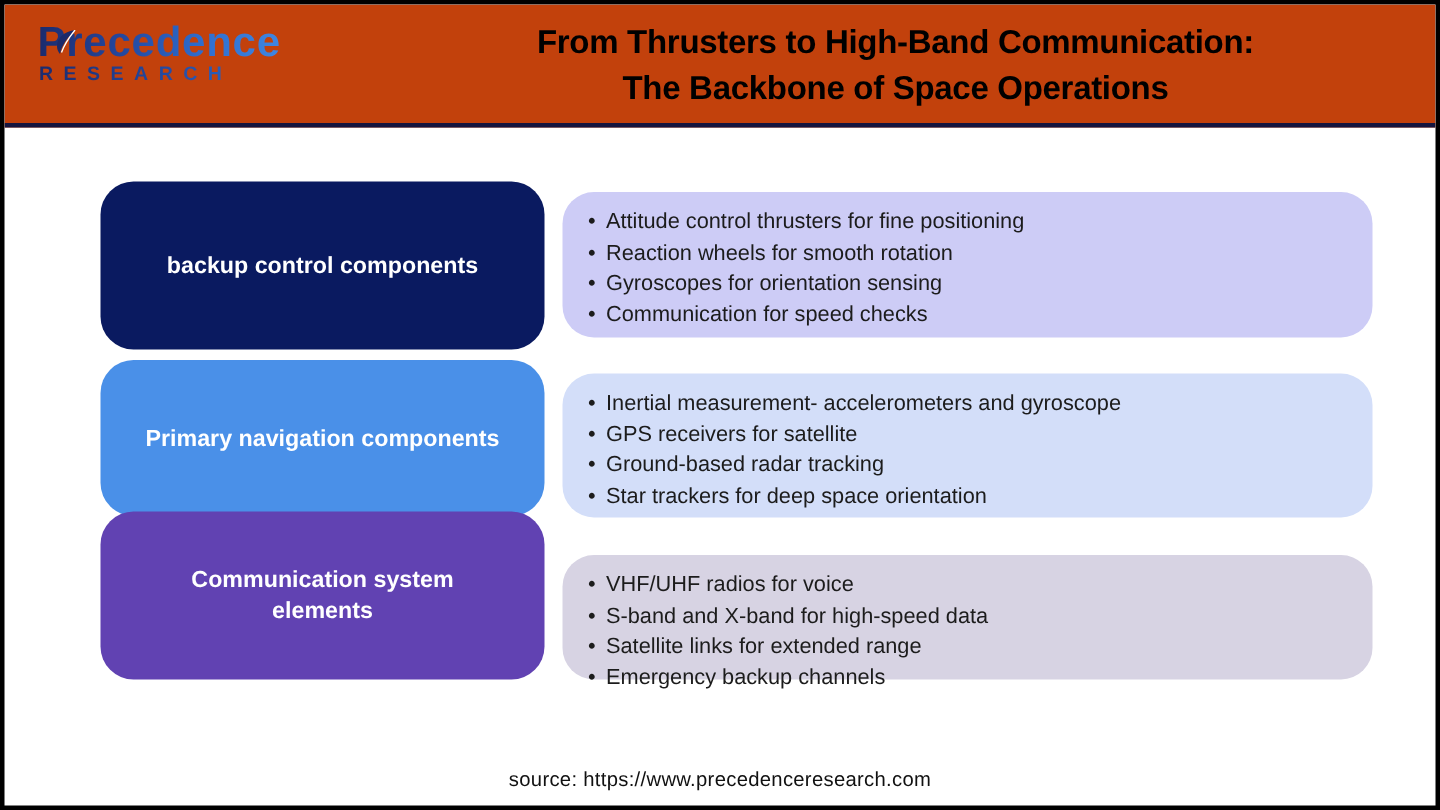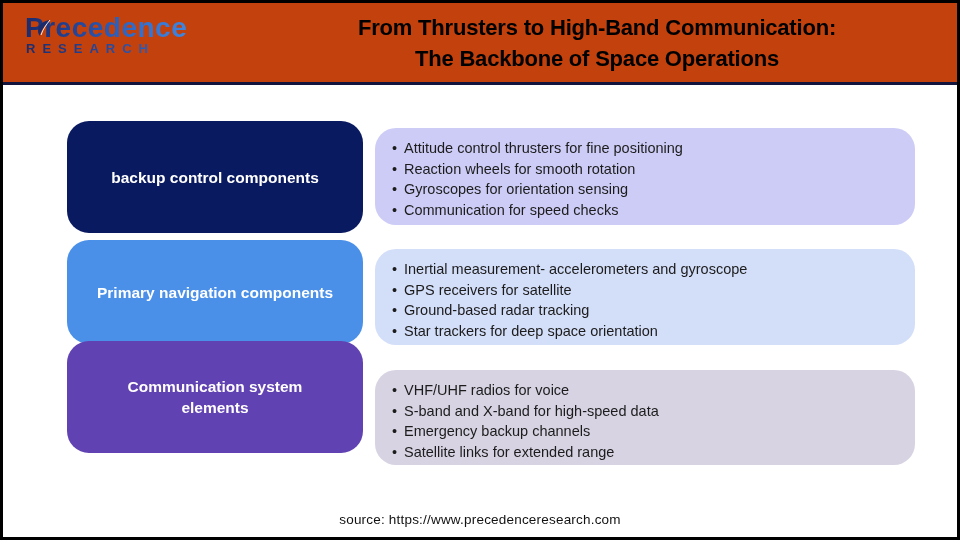--- a/index.html
+++ b/index.html
@@ -44,21 +44,21 @@
   }
   .box1 { top:118px; height:112px; background:#0a1a60; }
   .box2 { top:237px; height:104px; background:#4a90e8; }
   .box3 { top:338px; height:112px; background:#6142b2;text-align:center; }
   .panel {
     position:absolute; left:360px; width:540px; border-radius:21px;
     box-sizing:border-box; padding:10px 14px 8px 14px; z-index:1;margin-left:12px;
   }
   .panel1 { top:125px; height:97px; background:#cdccf6; }
   .panel2 { top:246px; height:96px; background:#d3def9; }
-  .panel3 { top:367px; height:95px; background:#d7d3e3; }
+  .panel3 { top:367px; height:83px; background:#d7d3e3; }
   .panel ul { margin:0; padding:0; list-style:none; }
   .panel li {
     font-size:14.5px; line-height:20.5px; color:#1c1c1c;
     padding-left:15px; position:relative; white-space:nowrap;
   }
   .panel li::before { content:"\2022"; position:absolute; left:3px; }
   
   .source {
     position:absolute; left:0; right:0; top:509px; text-align:center;
     font-size:13.5px; color:#111111; letter-spacing:0.2px;
@@ -108,20 +108,20 @@
     </ul>
   </div>
 
   <div class="box box3">
     <span>Communication system elements</span>
   </div>
   <div class="panel panel3">
     <ul>
       <li>VHF/UHF radios for voice</li>
       <li>S-band and X-band for high-speed data</li>
+      <li>Satellite links for extended range</li>
       <li>Emergency backup channels</li>
-      <li>Satellite links for extended range</li>
     </ul>
   </div>
 
   <div class="source">source: https://www.precedenceresearch.com</div>
 
 </div>
 
 </body></html>

